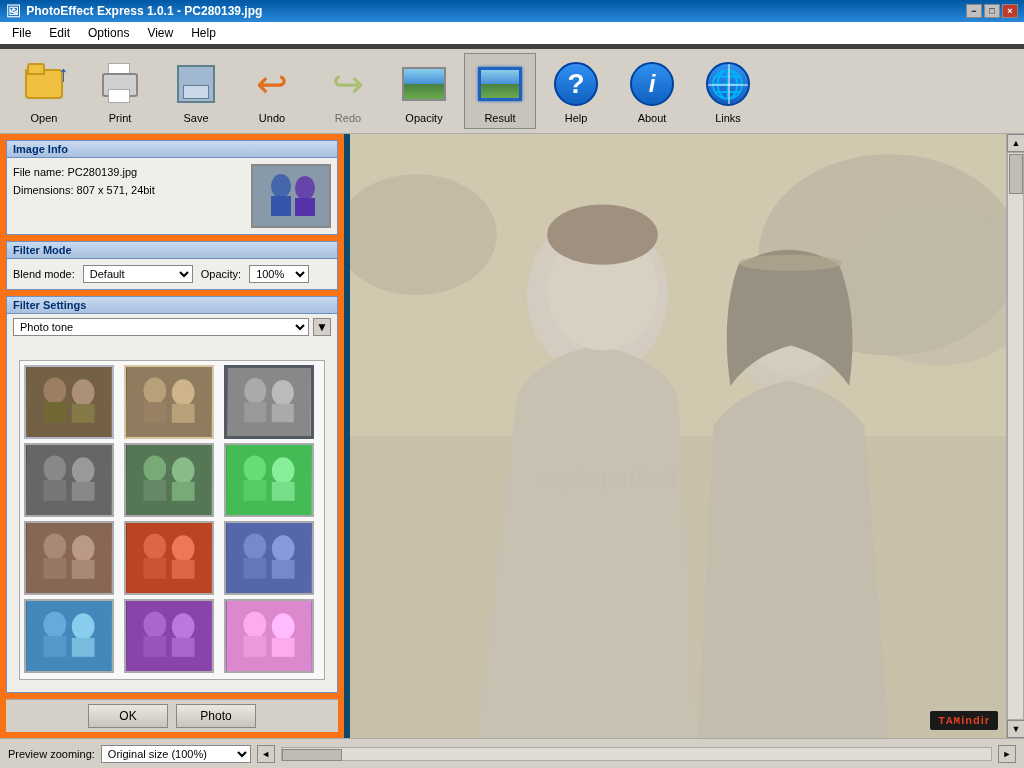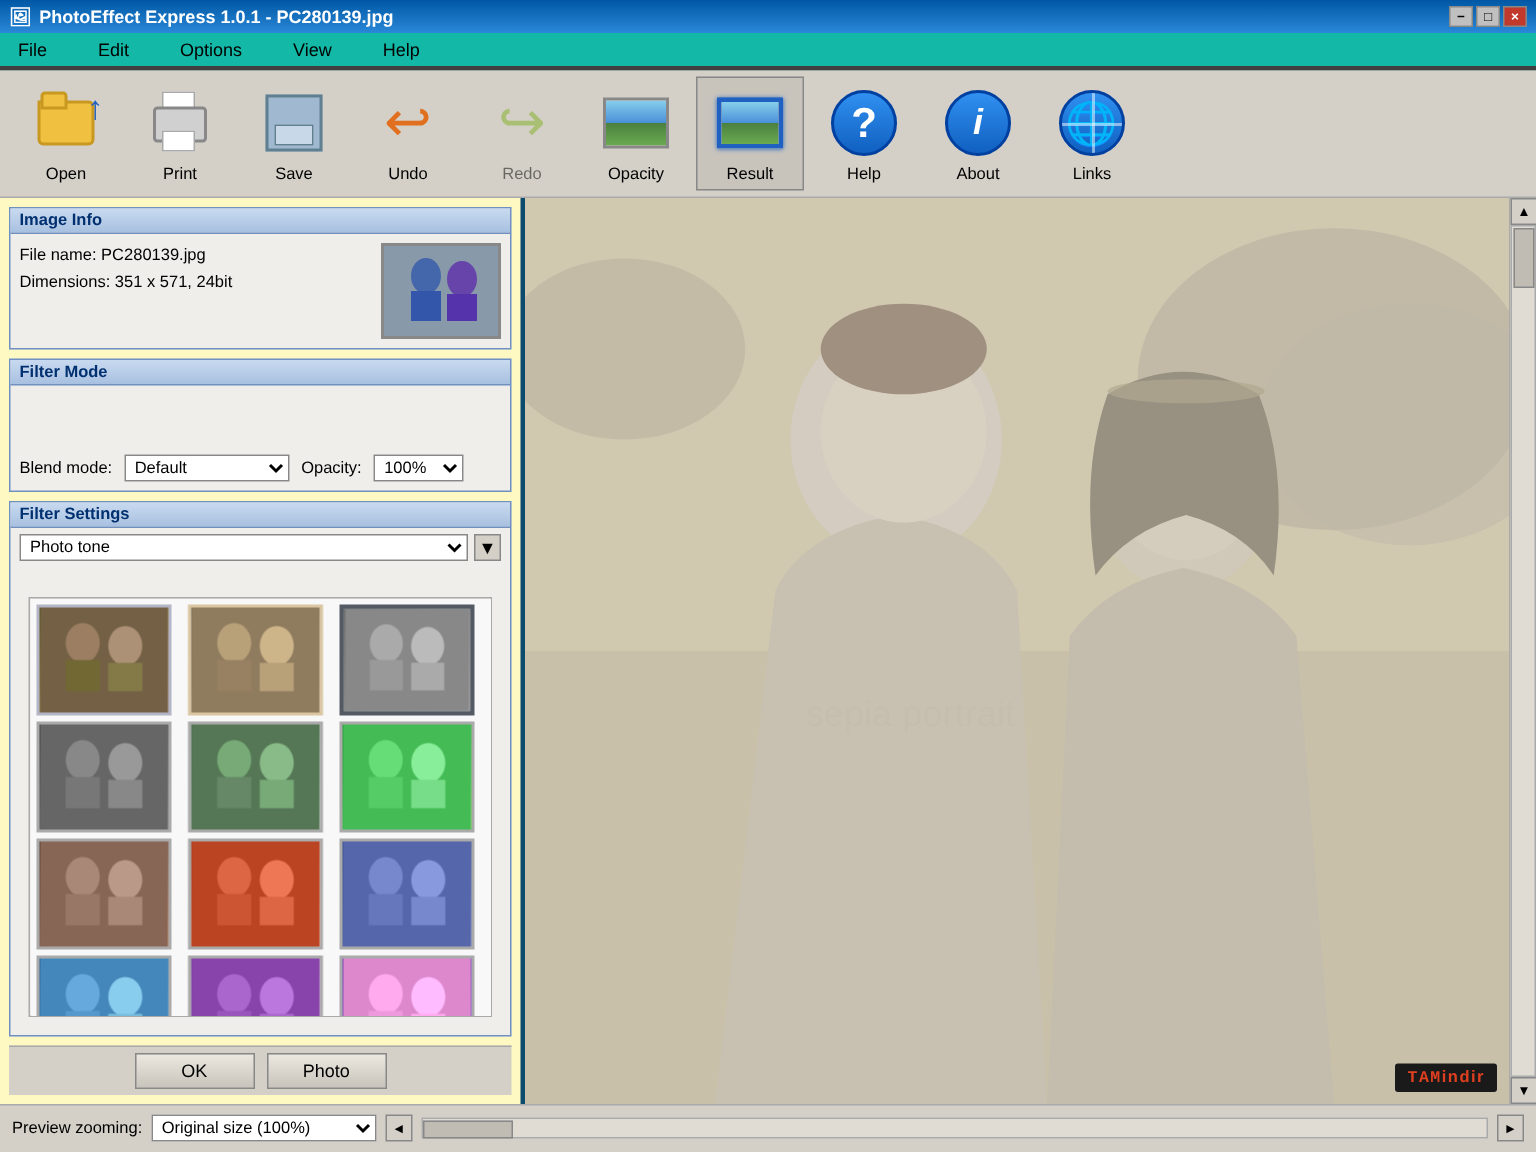--- a/index.html
+++ b/index.html
@@ -25,25 +25,25 @@
       border: 1px solid #888;
       font-size: 9px;
       display: flex; align-items: center; justify-content: center;
       cursor: pointer;
       color: #000;
     }
     .title-btn.close { background: #c0392b; color: white; font-weight: bold; }
 
     
     #menubar {
-      background: #14b8a6;
-      border-bottom: 3px solid #404040;
+      background: #ffffff;
+      border-bottom: 5px solid #404040;
       display: flex;
       padding: 2px 4px;
-      gap: 18px;
+      gap: 2px;
     }
     .menu-item {
       padding: 2px 8px;
       cursor: pointer;
       font-size: 12px;
     }
 
     
     #toolbar {
       background: #d4d0c8;
@@ -146,21 +146,20 @@
       background: linear-gradient(135deg, #4488cc 30%, #2244aa 60%, #cc8844 100%);
       position: relative;
     }
 
     
     #filter-mode-content {
       display: flex;
       align-items: center;
       gap: 8px;
       padding: 6px;
-      margin-top: 40px;
     }
     .form-label { font-size: 11px; }
     select {
       font-size: 11px;
       padding: 1px 2px;
       border: 1px solid #888;
       background: white;
     }
     #filter-settings-content { flex: 1; display: flex; flex-direction: column; min-height: 0; }
     #filter-type-row {
@@ -399,28 +398,28 @@
   <div class="toolbar-btn">
     <div class="icon-area">
       <div class="icon-links">🌐</div>
     </div>
     <span class="btn-label">Links</span>
   </div>
 </div>
 
 <div id="main" style="display:flex; height:calc(768px - 22px - 24px - 88px - 30px);">
 
-  <div id="left-panel" style="width:350px;min-width:350px;background:#fef9c3;border-right:3px solid #0c4a6e;display:flex;flex-direction:column;padding:6px;gap:6px;">
+  <div id="left-panel" style="width:350px;min-width:350px;background:#f97316;border-right:6px solid #0c4a6e;display:flex;flex-direction:column;padding:6px;gap:6px;">
 
     <div class="panel" id="image-info-panel">
       <div class="panel-title">Image Info</div>
       <div id="image-info-content" style="display:flex;gap:8px;padding:6px;">
         <div class="info-text">
           <div>File name: PC280139.jpg</div>
-          <div>Dimensions: 351 x 571, 24bit</div>
+          <div>Dimensions: 807 x 571, 24bit</div>
         </div>
         <div class="thumbnail">
           <div class="thumb-inner" style="position:relative;overflow:hidden;">
             
             <svg width="80" height="64" viewBox="0 0 80 64">
               <rect width="80" height="64" fill="#8899aa"></rect>
               <ellipse cx="28" cy="20" rx="10" ry="12" fill="#4466aa"></ellipse>
               <rect x="18" y="30" width="20" height="20" fill="#3355aa"></rect>
               <ellipse cx="52" cy="22" rx="10" ry="12" fill="#6644aa"></ellipse>
               <rect x="42" y="32" width="20" height="18" fill="#5533aa"></rect>

